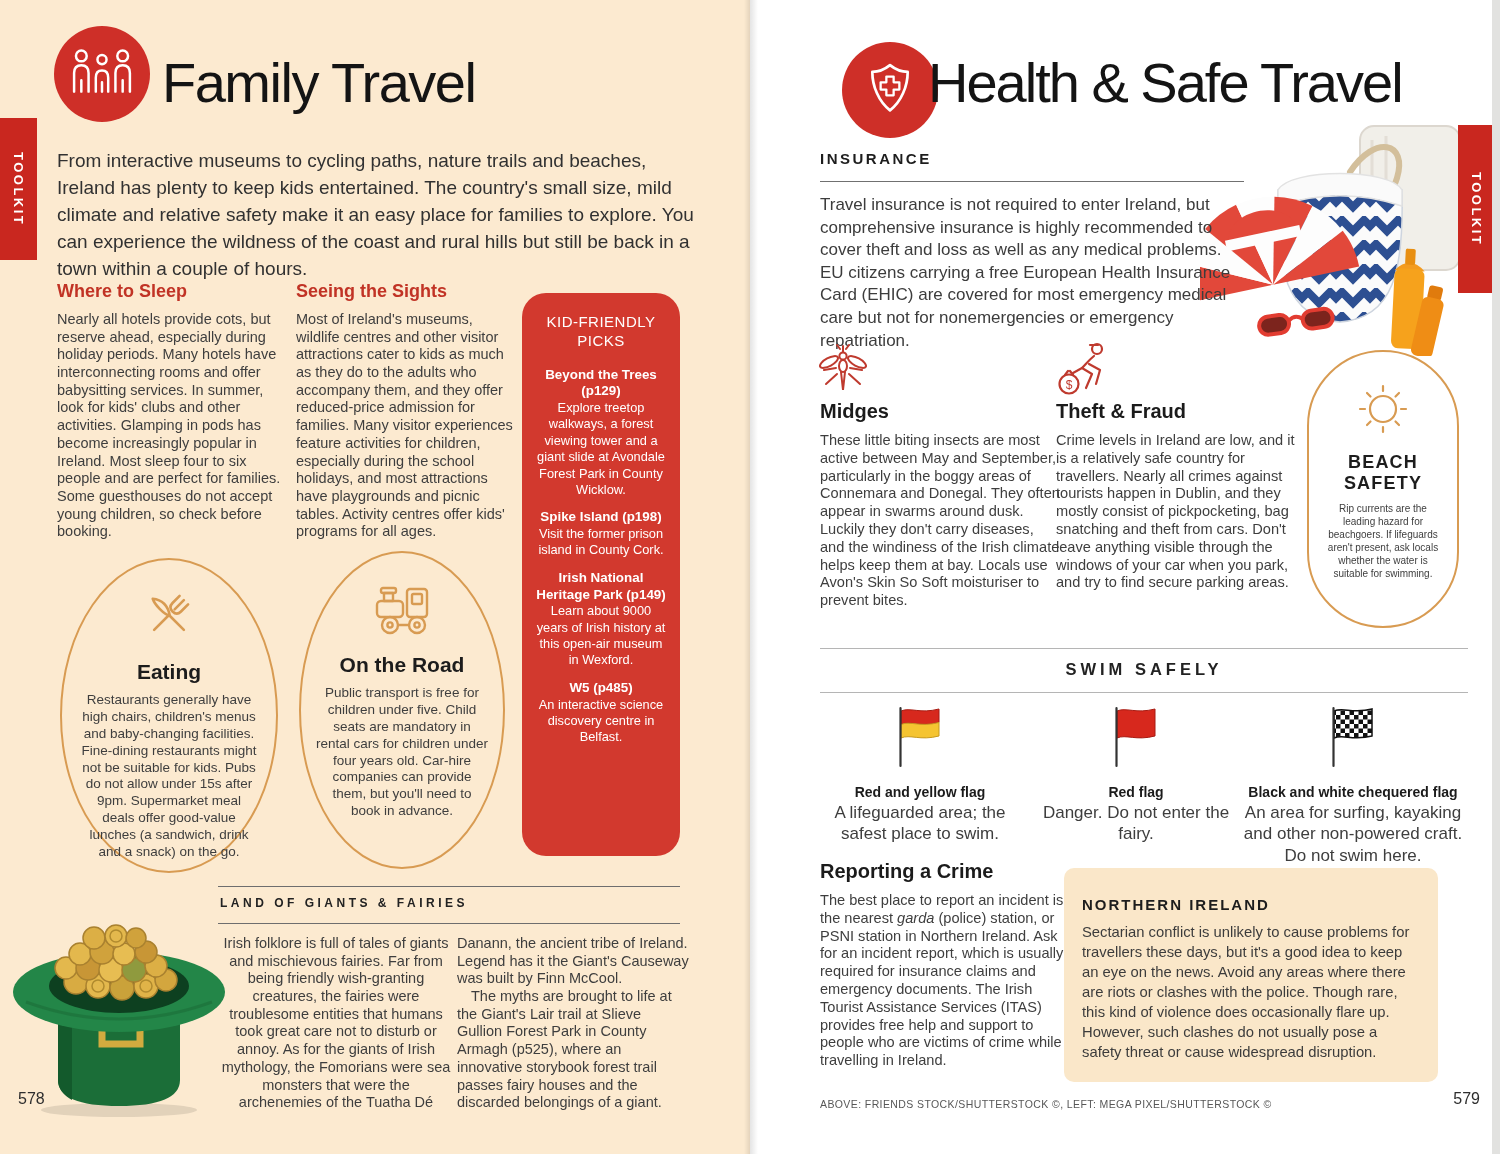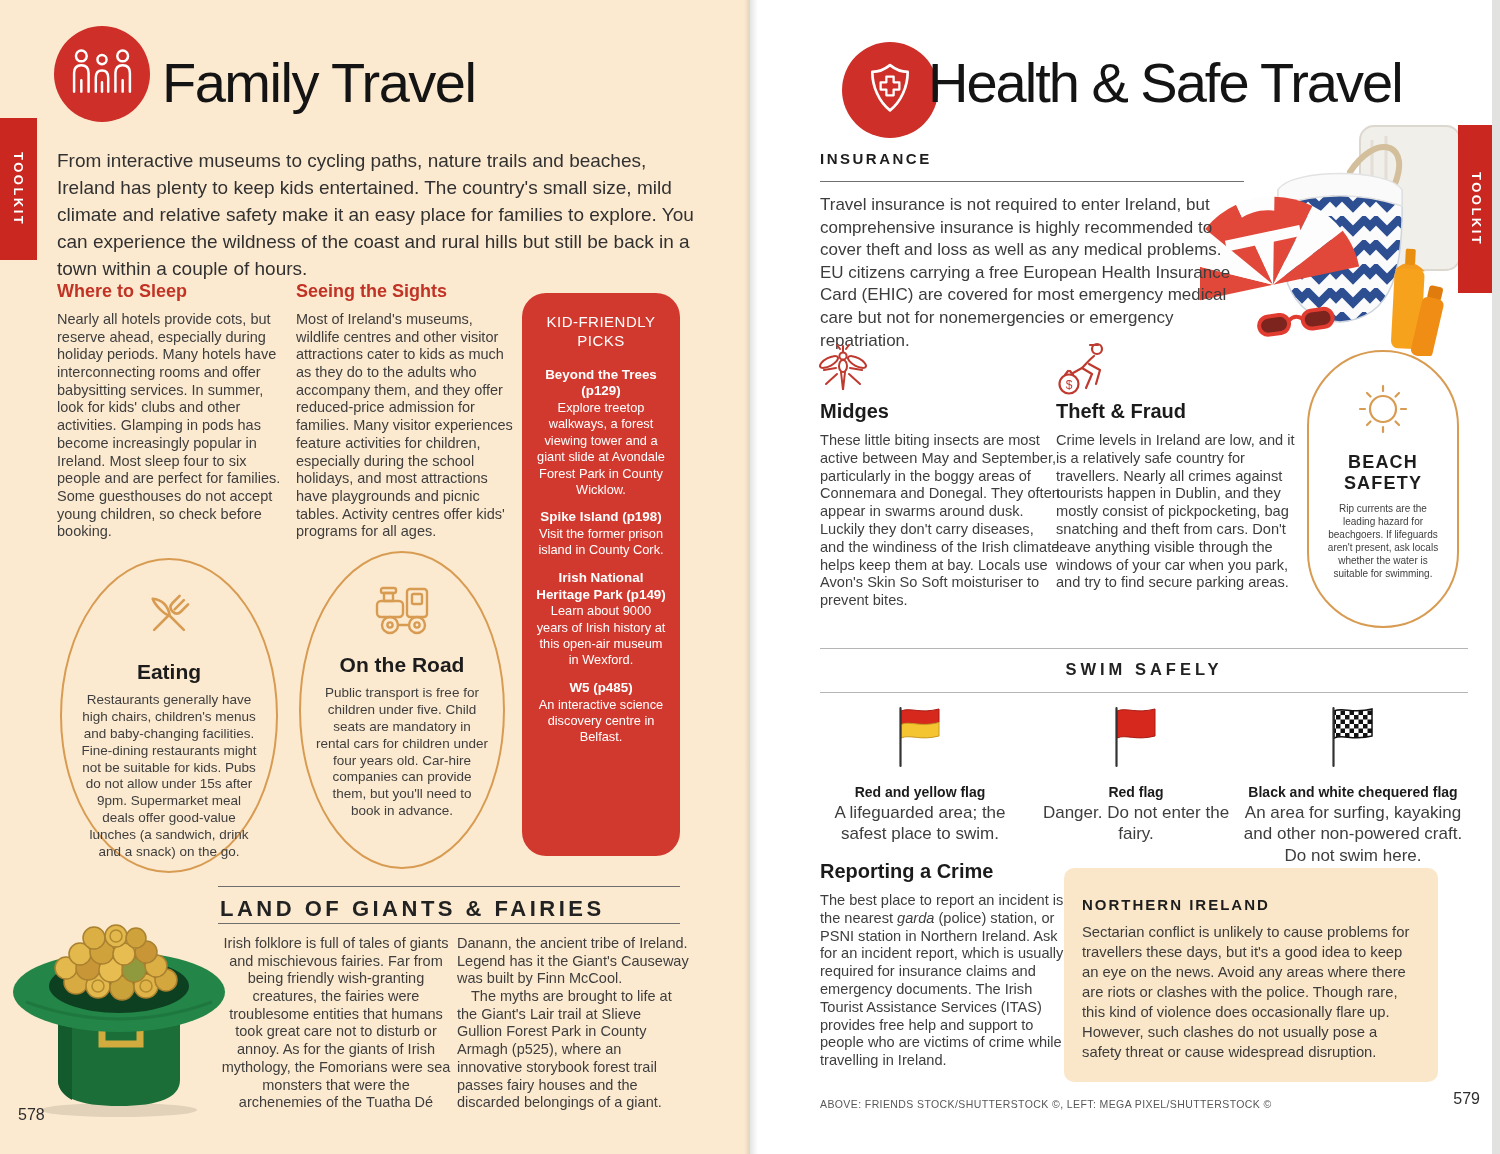--- a/index.html
+++ b/index.html
@@ -29,21 +29,21 @@
   .kidbox .kb-title{font-size:15px;font-weight:normal;letter-spacing:.5px;line-height:1.25;margin-bottom:16px;}
   .kf-item{margin-bottom:11px;}
   .kf-name{font-size:13.4px;font-weight:bold;line-height:1.25;}
   .kf-desc{font-size:12.8px;line-height:1.28;}
   
   .oval{border:2px solid #d89b52;border-radius:50%;box-sizing:border-box;text-align:center;}
   .oval-head{font-size:21px;font-weight:bold;color:#1c1c1c;margin:12px 0 8px;}
   .oval-body{font-size:13.5px;line-height:1.25;color:#3e3e3e;margin:0 auto;}
   
   .rule-dark{height:1px;background:#6e6e6e;}
-  .giants-head{font-size:22px;font-weight:600;letter-spacing:3.5px;color:#222;white-space:nowrap;}
+  .giants-head{font-size:12px;font-weight:600;letter-spacing:3.5px;color:#222;white-space:nowrap;}
   .g-col{font-size:14.5px;line-height:1.22;color:#3e3e3e;}
   .pagenum{font-size:16px;color:#2e2e2e;}
   
   .sec-cap{font-size:15px;font-weight:bold;letter-spacing:2.5px;color:#1d1d1d;}
   .rule-mid{height:1px;background:#707070;}
   .ins-body{font-size:17px;line-height:1.33;color:#3c3c3c;}
   .sec-head{font-size:20px;font-weight:bold;color:#1b1b1b;}
   .rp-body{font-size:14.6px;line-height:1.22;color:#3e3e3e;}
   .capsule{border:2px solid #d89b52;border-radius:80px;box-sizing:border-box;text-align:center;}
   .cap-head{font-size:18px;font-weight:bold;letter-spacing:1.2px;color:#1d1d1d;margin:10px 0 8px;}
@@ -189,21 +189,21 @@
           <circle cx="110" cy="32" r="11" fill="#e3b84d"></circle>
         <circle cx="130" cy="34" r="10" fill="#d0a23c"></circle>
       </g>
       <circle cx="110" cy="32" r="6" fill="none" stroke="#b08a2e" stroke-width="1.5"></circle>
       <circle cx="92" cy="82" r="6" fill="none" stroke="#b08a2e" stroke-width="1.5"></circle>
       <circle cx="140" cy="82" r="6" fill="none" stroke="#b08a2e" stroke-width="1.5"></circle>
       <path d="M20,98 Q113,132 206,98" fill="none" stroke="#1b6e38" stroke-width="3" opacity="0.6"></path>
     </svg>
   </div>
 
-  <div class="abs pagenum" style="left:18px;top:1090px;margin-top:16px;">578</div>
+  <div class="abs pagenum" style="left:18px;top:1090px;">578</div>
 </div>
 
 <div class="abs page-right" style="left:750px;width:750px;"></div>
 
 <div class="abs" style="left:1200px;top:120px;">
   <svg width="266" height="236" viewBox="0 0 266 236">
     <defs>
       <pattern id="chev" patternUnits="userSpaceOnUse" width="34" height="24">
         <rect width="34" height="24" fill="#fbfbfb"></rect>
         <path d="M-5,15 L6,4 L17,15 L28,4 L39,15" stroke="#2d4f92" stroke-width="8" fill="none"></path>

